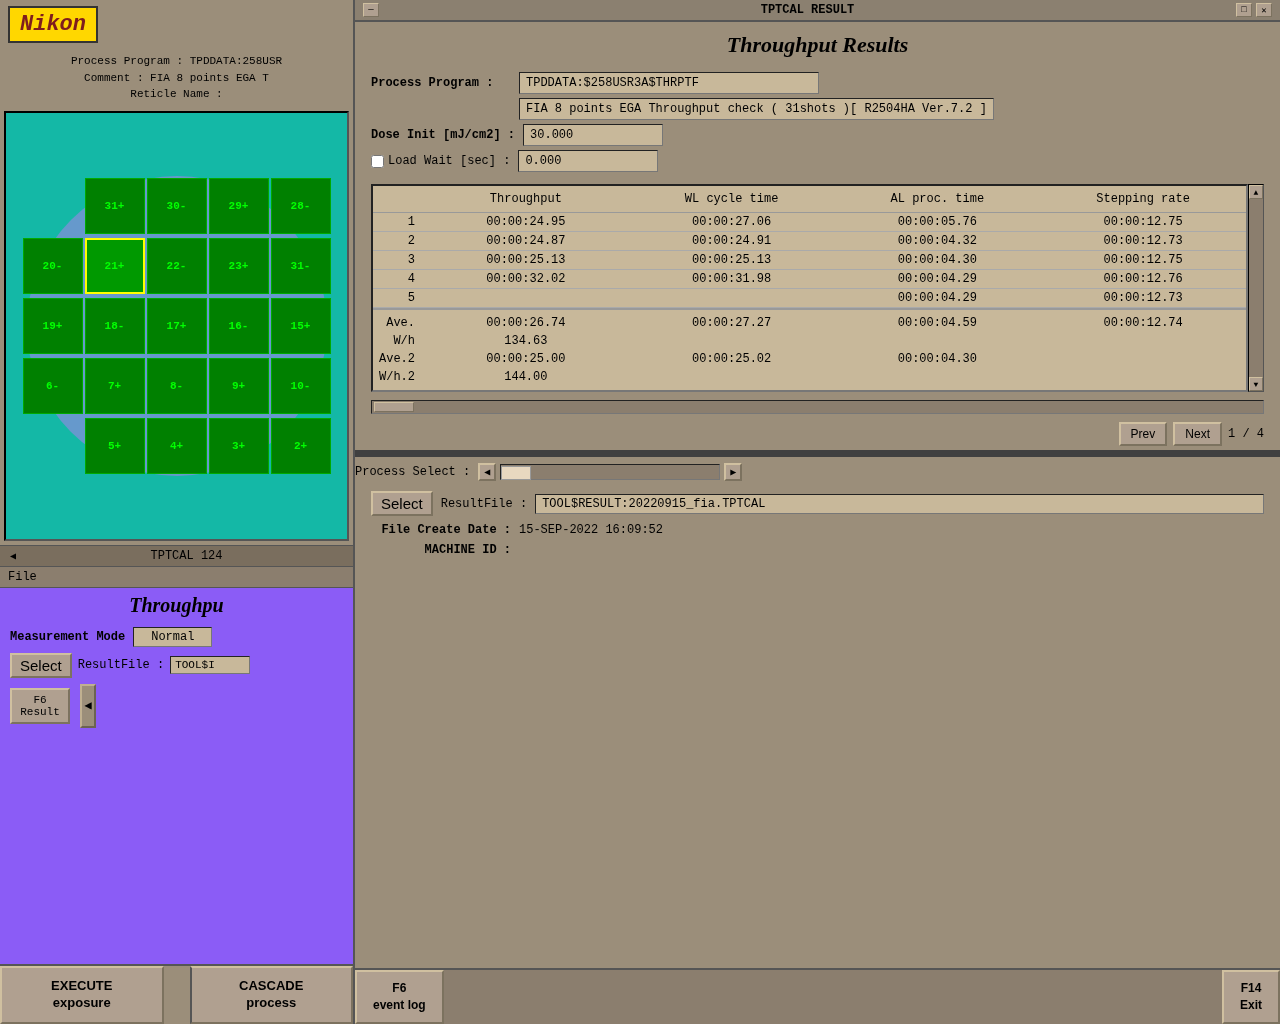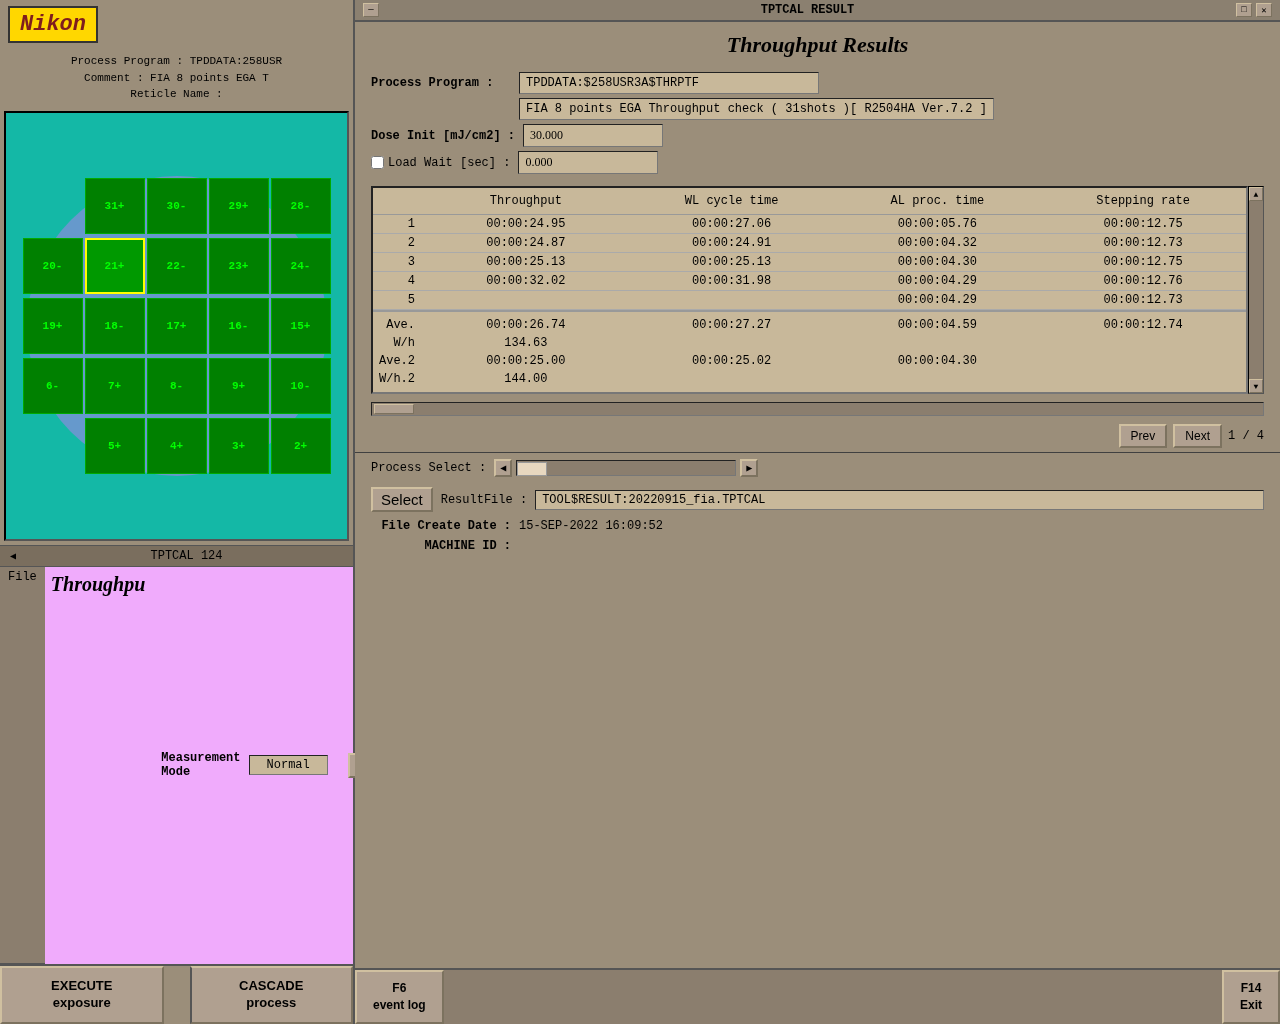--- a/index.html
+++ b/index.html
@@ -122,23 +122,23 @@
       cursor: pointer;
       font-size: 10px;
     }
     .tptcal-bar-title {
       flex: 1;
       text-align: center;
     }
 
     .left-lower {
       flex: 1;
-      background: #f0abfc;
-      display: flex;
-      flex-direction: row;
+      background: #8b5cf6;
+      display: flex;
+      flex-direction: column;
     }
 
     .menu-bar {
       background: #8B7E6E;
       padding: 3px 8px;
       font-size: 12px;
       border-bottom: 1px solid #555;
     }
 
     .throughput-title {
@@ -301,21 +301,21 @@
       font-size: 12px;
       font-family: 'Courier New', monospace;
       min-width: 300px;
     }
 
     .form-input-small {
       background: #C8B89A;
       border: 1px inset #777;
       padding: 3px 6px;
       font-size: 12px;
-      font-family: Liberation Serif, serif;
+      font-family: Liberation Mono, monospace;
       width: 140px;
     }
 
     .checkbox-label {
       display: flex;
       align-items: center;
       gap: 4px;
       font-size: 12px;
     }
 
@@ -391,24 +391,24 @@
     }
 
     .page-indicator {
       font-size: 12px;
     }
 
     
     .process-select-row {
       display: flex;
       align-items: center;
-      padding: 6px 16px;
+      padding: 6px 0;
       gap: 8px;
       font-size: 12px;
-      border-top: 1px solid #404040;
+      border-top: 7px solid #404040;
     }
 
     .process-slider-container {
       display: flex;
       align-items: center;
       gap: 4px;
     }
 
     .slider-arrow {
       background: #B0A090;
@@ -562,21 +562,21 @@
         <div class="wafer-cell">30-</div>
         <div class="wafer-cell">29+</div>
         <div class="wafer-cell">28-</div>
       </div>
 
       <div class="wafer-row">
         <div class="wafer-cell">20-</div>
         <div class="wafer-cell selected">21+</div>
         <div class="wafer-cell">22-</div>
         <div class="wafer-cell">23+</div>
-        <div class="wafer-cell">24-</div>
+        <div class="wafer-cell">31-</div>
       </div>
 
       <div class="wafer-row">
         <div class="wafer-cell">19+</div>
         <div class="wafer-cell">18-</div>
         <div class="wafer-cell">17+</div>
         <div class="wafer-cell">16-</div>
         <div class="wafer-cell">15+</div>
       </div>
 

